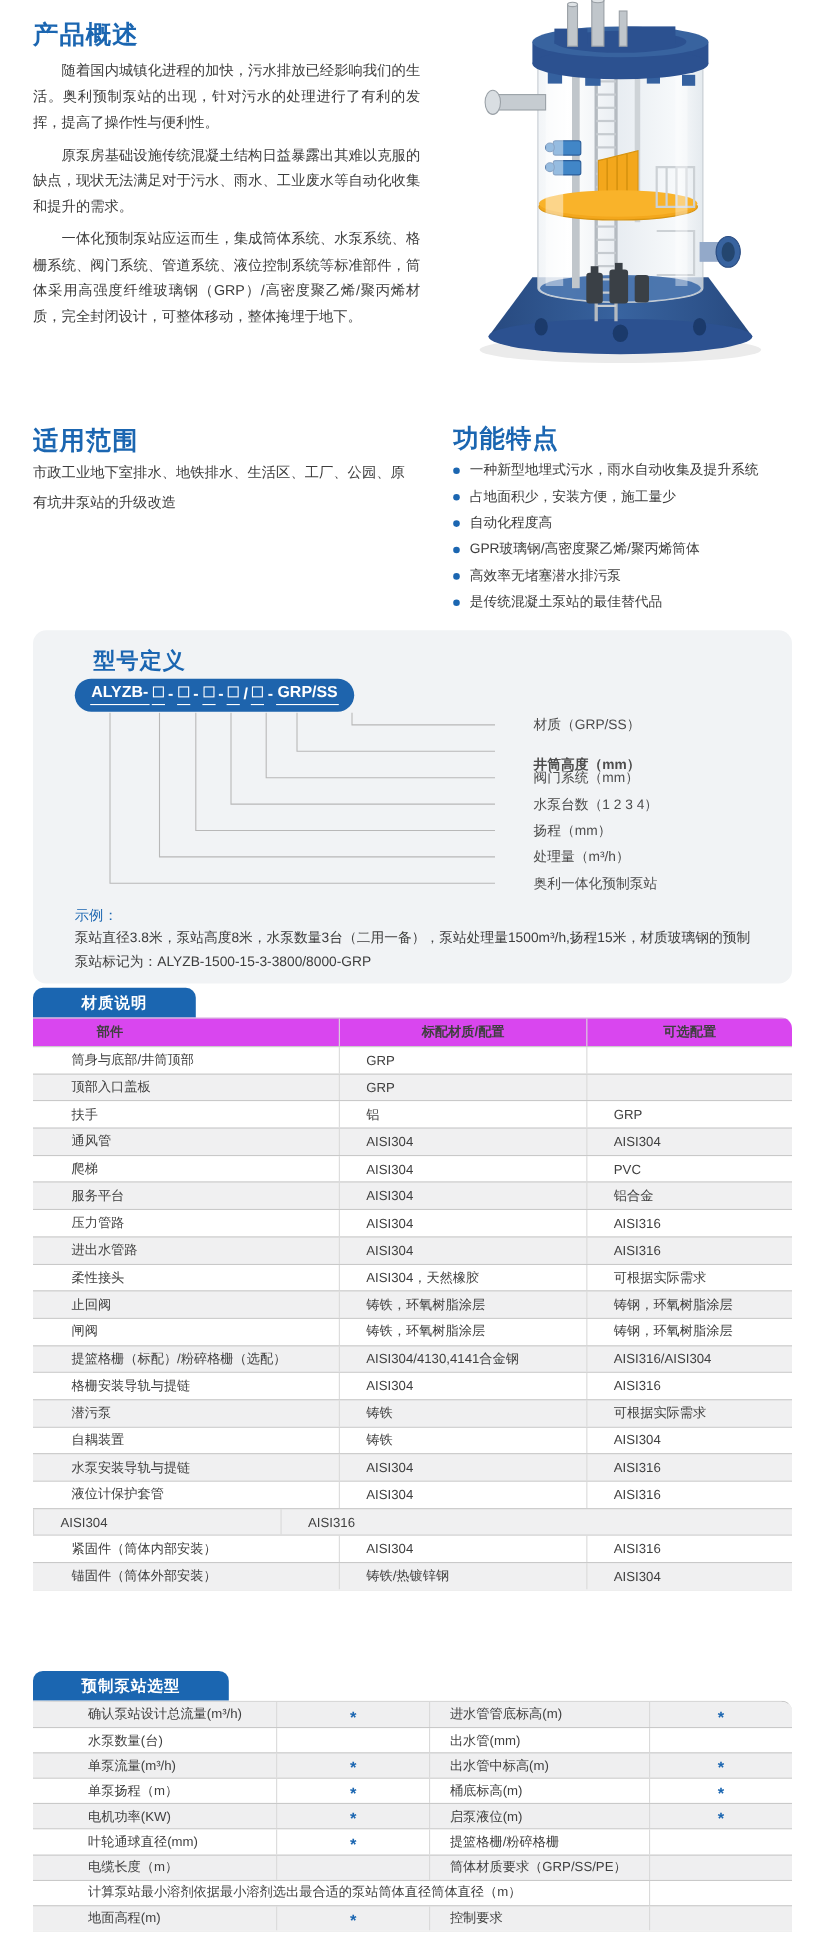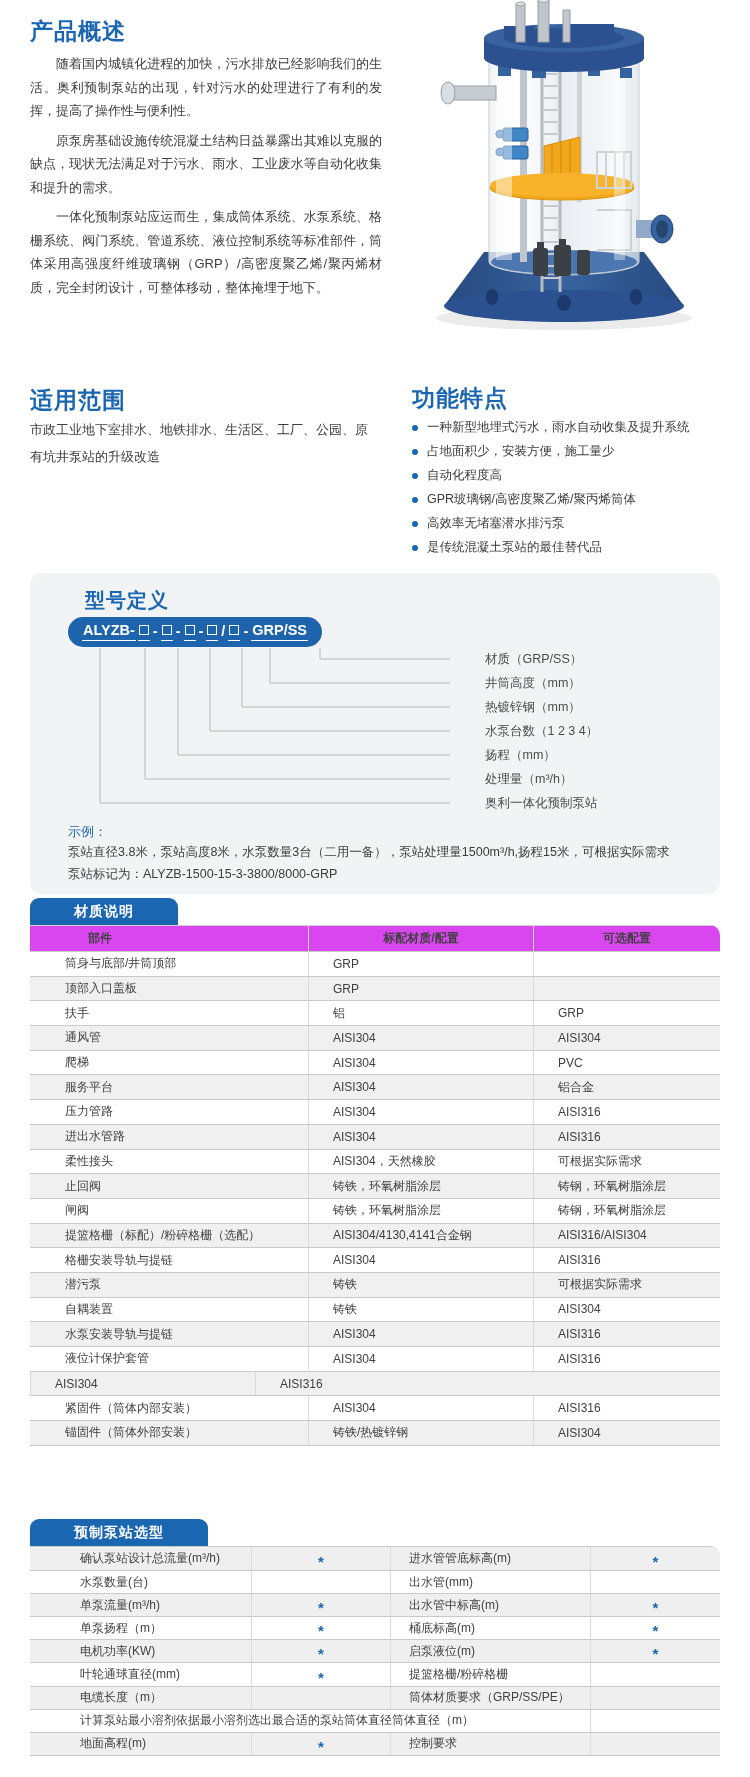--- a/index.html
+++ b/index.html
@@ -258,30 +258,30 @@
       <polyline points="212,1 212,60 420,60"></polyline>
       <polyline points="180,1 180,84 420,84"></polyline>
       <polyline points="148,1 148,108 420,108"></polyline>
       <polyline points="115,1 115,132 420,132"></polyline>
       <polyline points="70,1 70,156 420,156"></polyline>
     </g>
   </svg>
 
   <div class="abs model-labels">
       <div class="model-label" style="top: 4px;">材质（GRP/SS）</div>
-      <div class="model-label" style="top: 28px;">井筒高度（mm）</div>
-      <div class="model-label" style="top: 52px;">热镀锌钢（mm）</div>
+      <div class="model-label" style="top: 40px; font-weight: bold;">井筒高度（mm）</div>
+      <div class="model-label" style="top: 52px;">阀门系统（mm）</div>
       <div class="model-label" style="top: 76px;">水泵台数（1 2 3 4）</div>
       <div class="model-label" style="top: 100px;">扬程（mm）</div>
       <div class="model-label" style="top: 124px;">处理量（m³/h）</div>
       <div class="model-label" style="top: 148px;">奥利一体化预制泵站</div>
     </div>
 
   <div class="abs example-label">示例：</div>
-  <div class="abs example-line" style="top:271px;">泵站直径3.8米，泵站高度8米，水泵数量3台（二用一备），泵站处理量1500m³/h,扬程15米，可根据实际需求</div>
+  <div class="abs example-line" style="top:271px;">泵站直径3.8米，泵站高度8米，水泵数量3台（二用一备），泵站处理量1500m³/h,扬程15米，材质玻璃钢的预制</div>
   <div class="abs example-line" style="top:293px;">泵站标记为：ALYZB-1500-15-3-3800/8000-GRP</div>
 </div>
 
 <div class="abs tab" style="top:898px;">材质说明</div>
 <div class="abs mat-table">
     <div class="mat-row mat-head">
       <div class="mcell mc1">部件</div>
       <div class="mcell mc2">标配材质/配置</div>
       <div class="mcell mc3">可选配置</div>
     </div>

